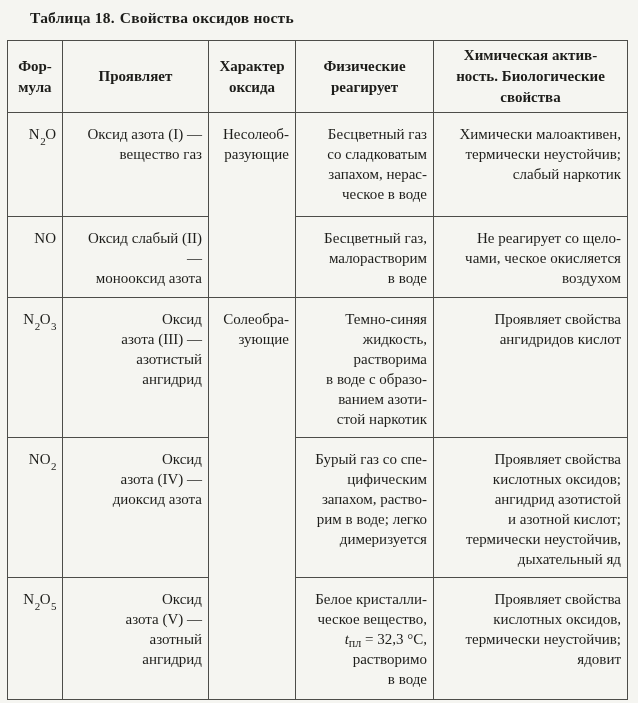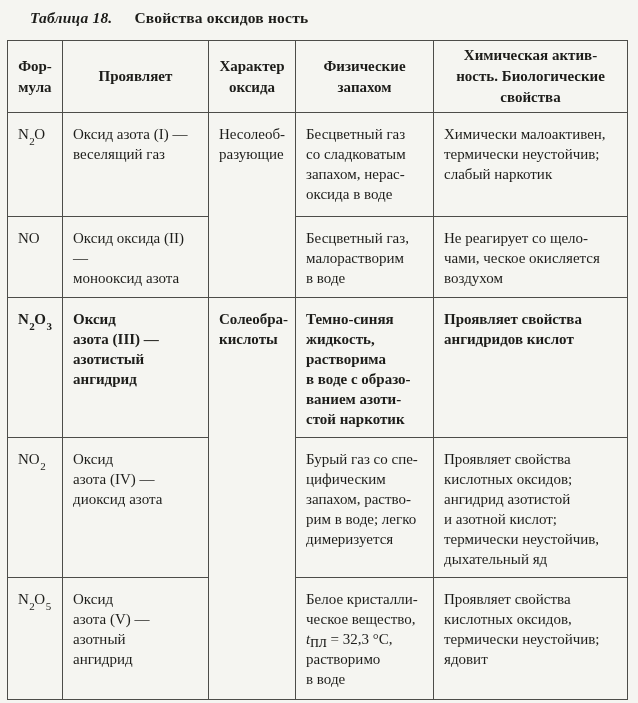--- a/index.html
+++ b/index.html
@@ -14,72 +14,71 @@
     color: #1d1d1a;
     overflow: hidden;
   }
   .page-title {
     margin: 9px 0 0 30px;
     font-size: 15.5px;
     font-weight: bold;
     letter-spacing: 0.2px;
   }
   .title-num {
-    font-style: italic;
-    margin-right: 22px;
+    margin-right: 5px;
   }
   table.props {
     border-collapse: collapse;
     table-layout: fixed;
     width: 620px;
     margin: 13px 0 4px 7px;
     background: transparent;
     padding-left: 21px;
   }
   table.props th, table.props td {
     border: 1.4px solid #4c4c49;
     font-size: 15px;
     line-height: 20px;
     vertical-align: top;
-    text-align: left;
+    text-align: right;
     white-space: pre-line;
     padding: 11px 6px 4px 10px;
     overflow: hidden;
   }
   table.props th {
     font-weight: bold;
     text-align: center;
     vertical-align: middle;
     line-height: 21px;
     padding: 4px 3px;
   }
   tr.rh   { height: 68px; }
   tr.r1   { height: 104px; }
   tr.r2   { height: 81px; }
-  tr.r3   { height: 140px; font-weight: bold; }
+  tr.r3   { height: 140px; }
   tr.r4   { height: 140px; }
   tr.r5   { height: 122px; }
   td.formula-cell {
     padding-left: 8px;
     padding-right: 2px;
     font-size: 16px;
     white-space: normal;
   }
   td.formula-cell sub {
     font-size: 11px;
     line-height: 0;
     position: relative;
     top: 2px;
     left: 0.5px;
   }
   .tmelt-i {
     font-style: italic;
   }
   .tmelt-sub {
-    font-size: 16px;
+    font-size: 12px;
     line-height: 0;
     position: relative;
     top: 3px;
   }
 </style>
 </head>
 <body>
 
 <div class="page-title">
   <span class="title-num">Таблица 18.</span><span>Свойства оксидов ность</span>
@@ -94,61 +93,61 @@
     <col style="width:194px">
   </colgroup>
   <tbody>
       <tr class="rh">
     <th>Фор-
 мула</th>
     <th>Проявляет</th>
     <th>Характер
 оксида</th>
     <th>Физические
-запахом</th>
+реагирует</th>
     <th>Химическая актив-
 ность. Биологические
 свойства</th>
   </tr>
 
   <tr class="r1">
     <td class="formula-cell"><span>N</span><sub>2</sub><span>O</span></td>
     <td>Оксид азота (I) —
-веселящий газ</td>
+вещество газ</td>
     <td rowspan="2">Несолеоб-
 разующие</td>
     <td>Бесцветный газ
 со сладковатым
 запахом, нерас-
-оксида в воде</td>
+ческое в воде</td>
     <td>Химически малоактивен,
 термически неустойчив;
 слабый наркотик</td>
   </tr>
 
   <tr class="r2">
     <td class="formula-cell"><span>NO</span></td>
-    <td>Оксид оксида (II) —
+    <td>Оксид слабый (II) —
 монооксид азота</td>
     <td>Бесцветный газ,
 малорастворим
 в воде</td>
     <td>Не реагирует со щело-
 чами, ческое окисляется
 воздухом</td>
   </tr>
 
   <tr class="r3">
     <td class="formula-cell"><span>N</span><sub>2</sub><span>O</span><sub>3</sub></td>
     <td>Оксид
 азота (III) —
 азотистый
 ангидрид</td>
     <td rowspan="3">Солеобра-
-кислоты</td>
+зующие</td>
     <td>Темно-синяя
 жидкость,
 растворима
 в воде с образо-
 ванием азоти-
 стой наркотик</td>
     <td>Проявляет свойства
 ангидридов кислот</td>
   </tr>
 

